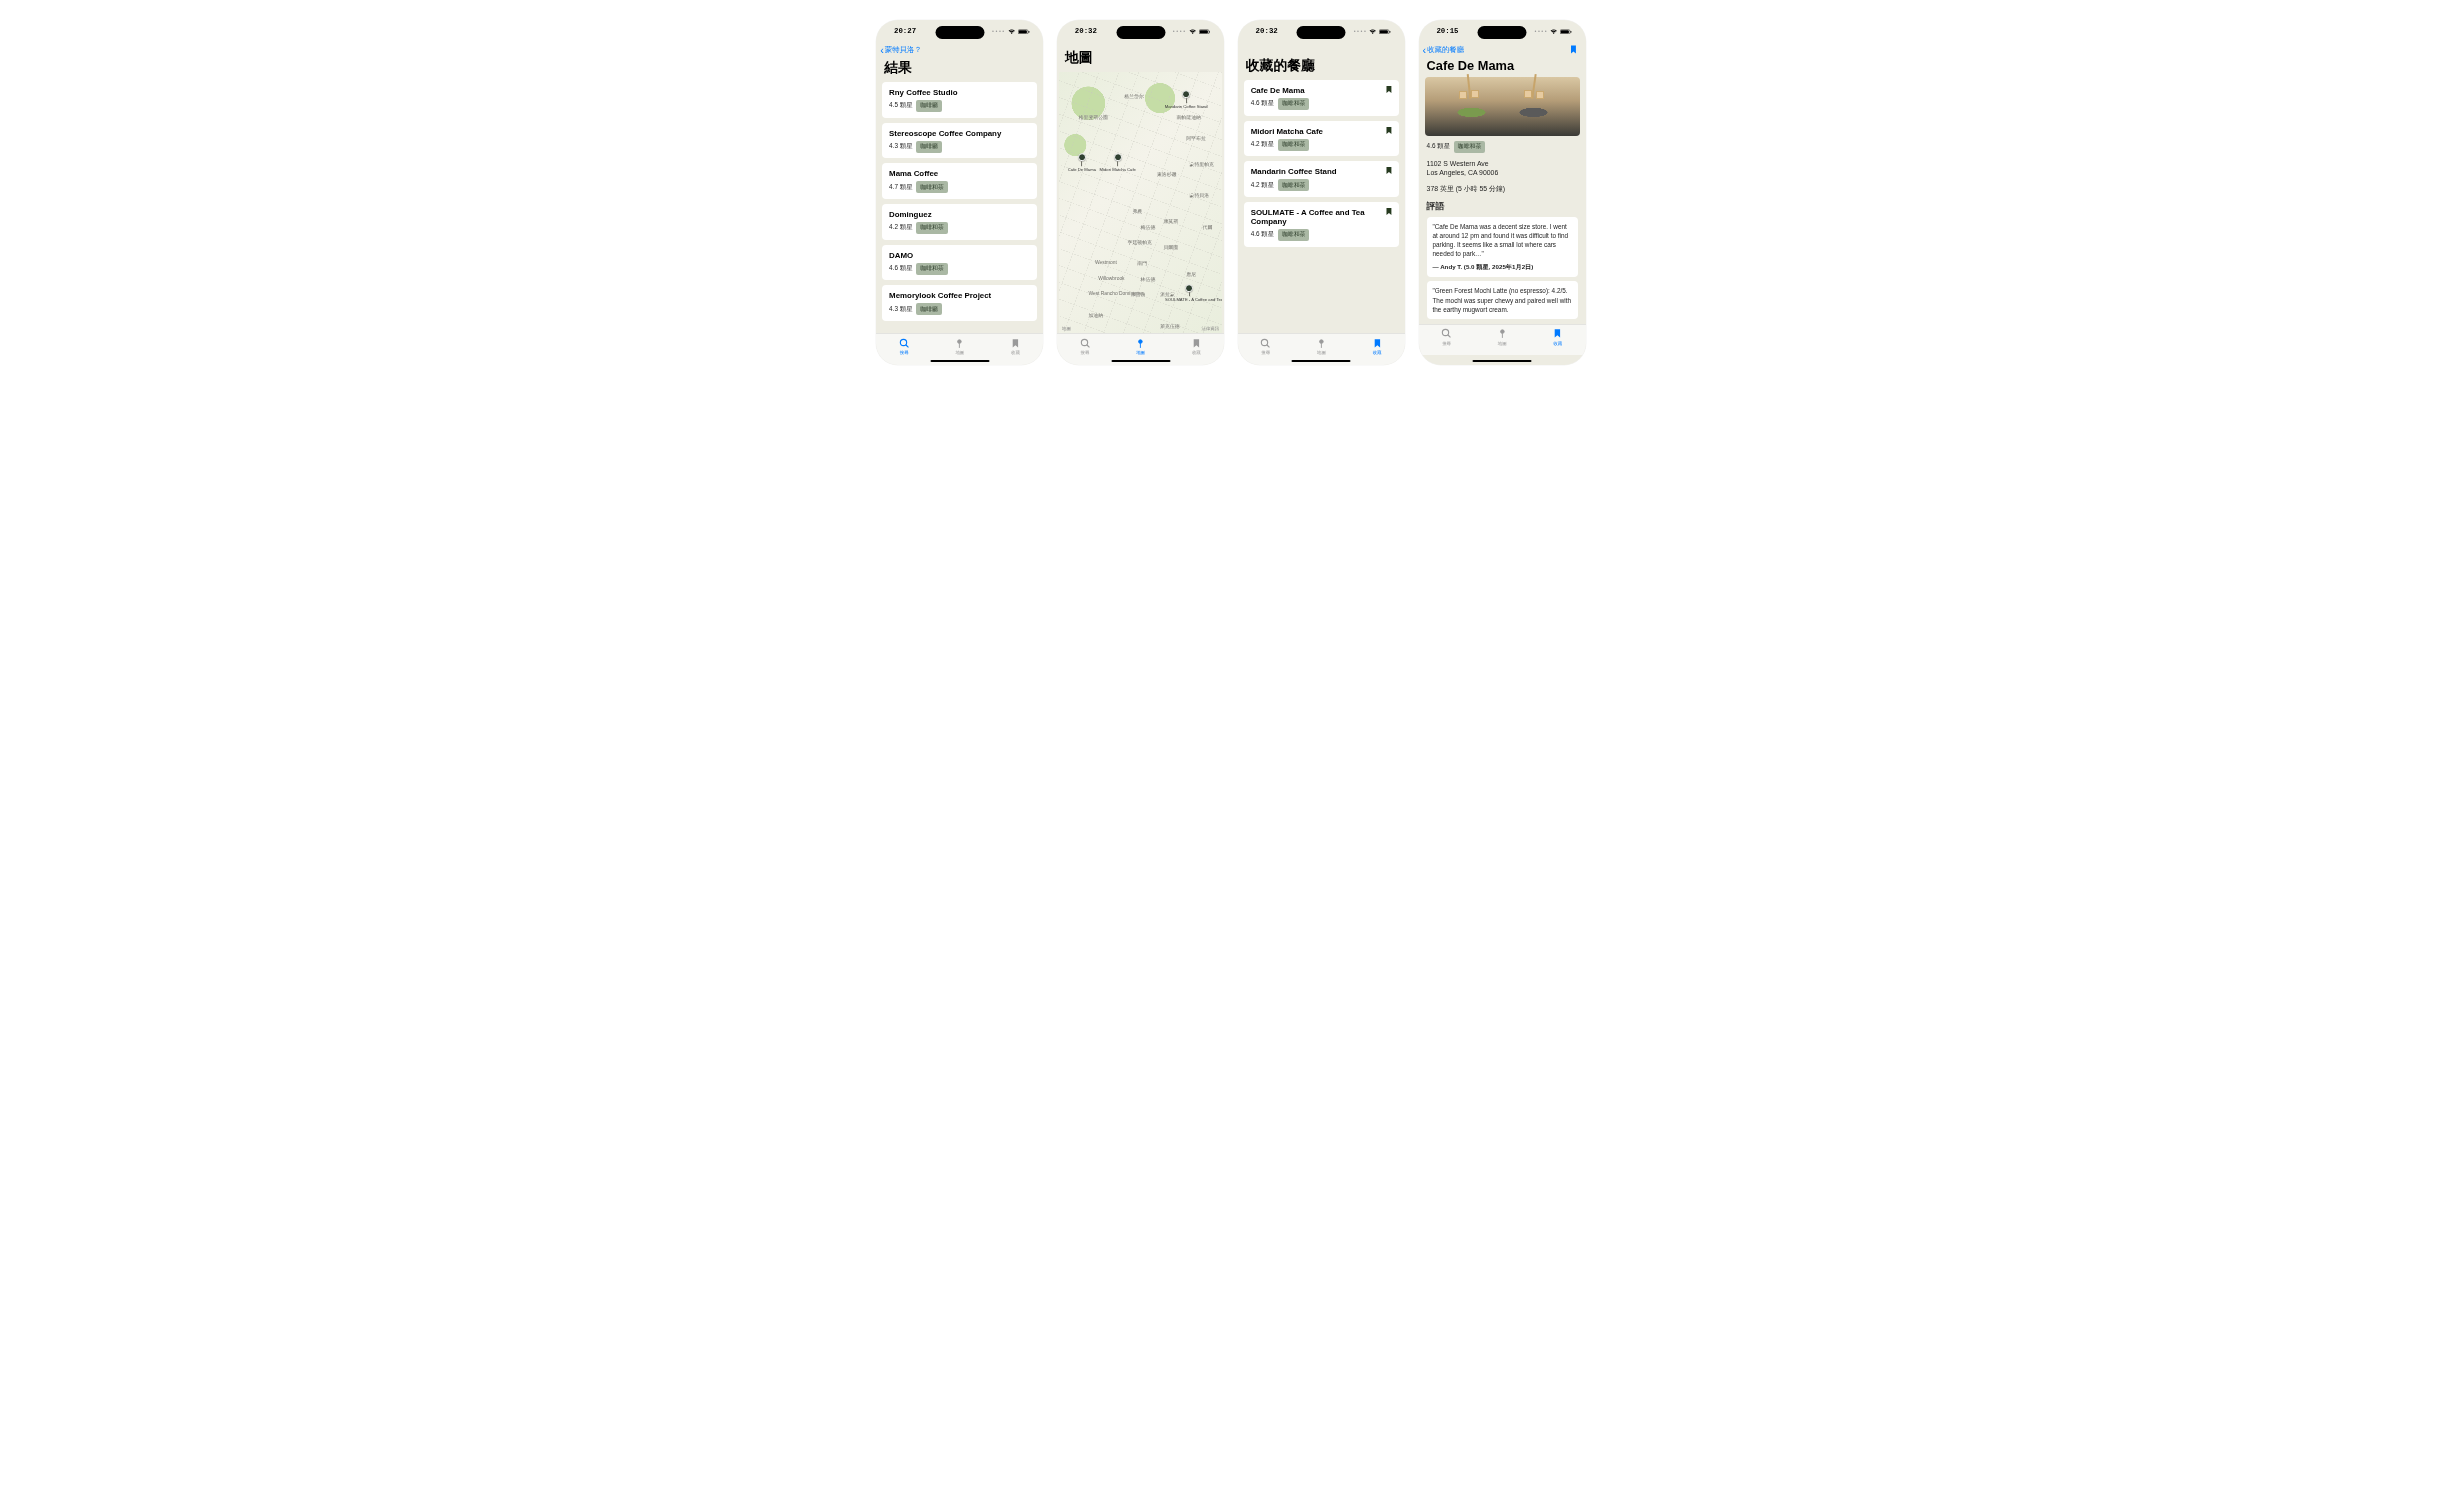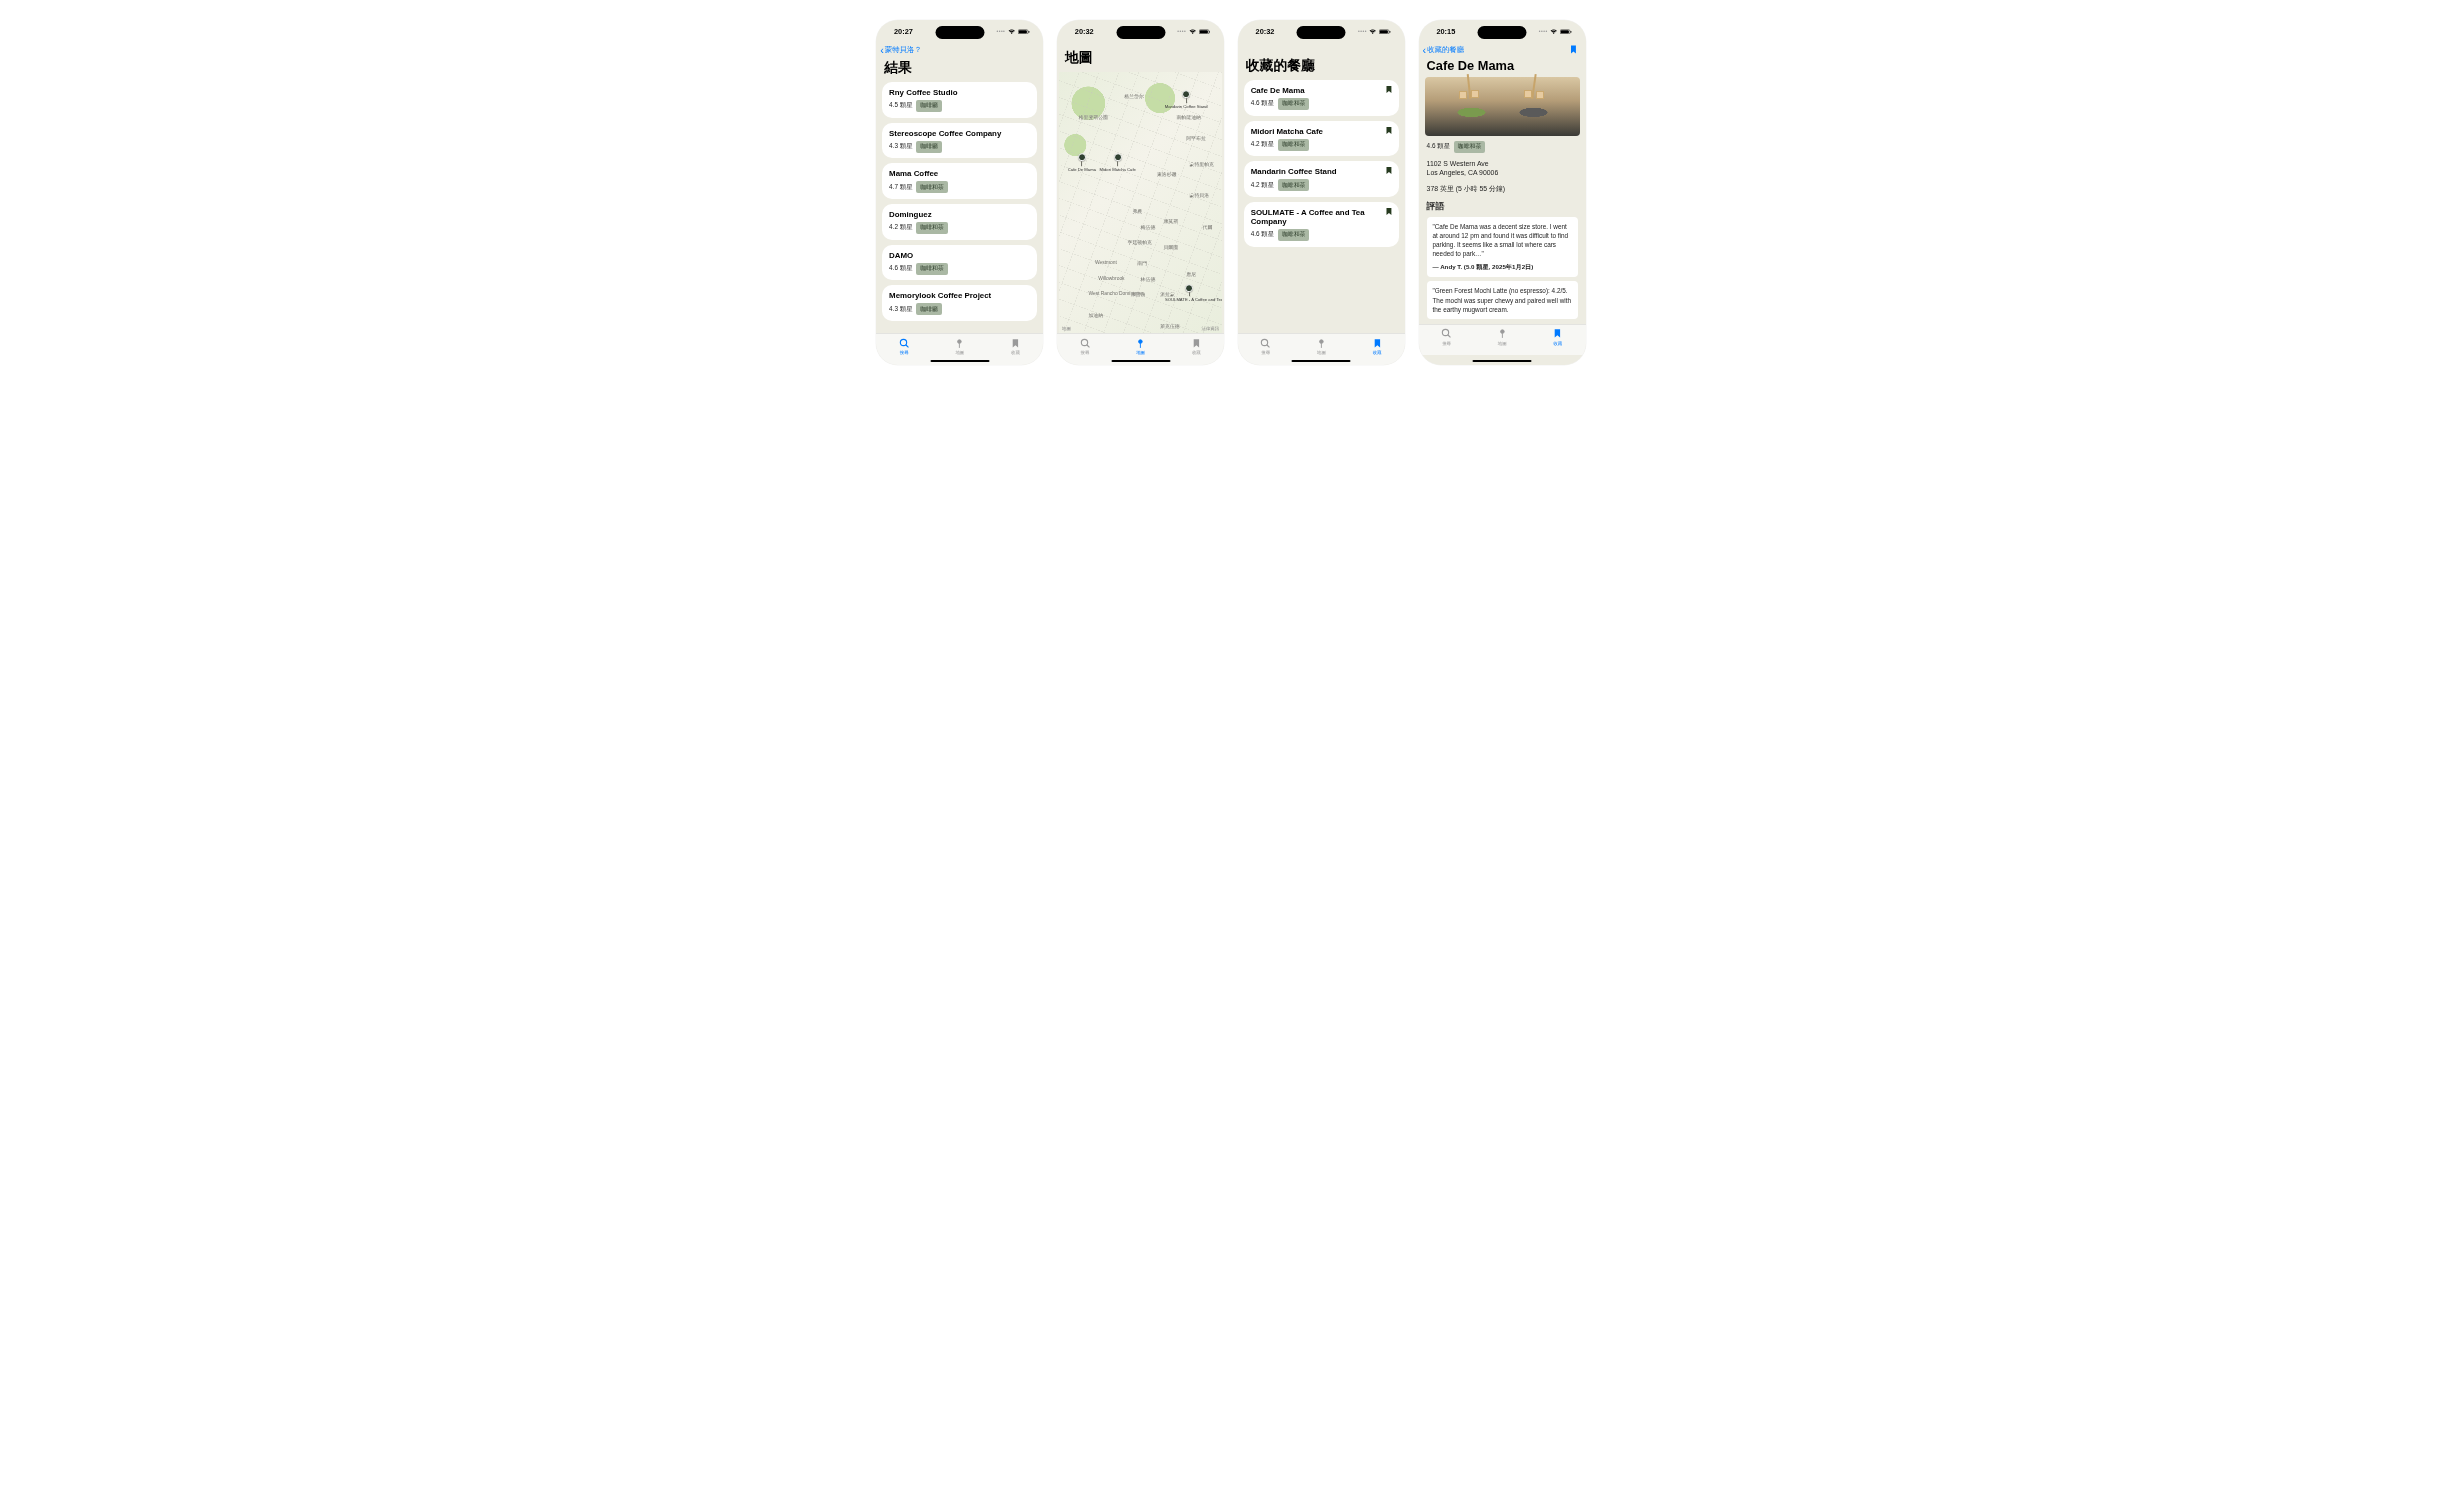--- a/index.html
+++ b/index.html
@@ -26,20 +26,21 @@
   .status-bar {
     height: 23.6px;
     display: flex;
     align-items: center;
     justify-content: space-between;
     padding: 0 13.8px 0 17.7px;
     font-size: 7.4px;
     font-weight: 600;
     color: #000;
     position: relative;
+    font-family: Liberation Mono, monospace;
   }
   .dynamic-island {
     position: absolute;
     top: 5.9px;
     left: 50%;
     transform: translateX(-50%);
     width: 49px;
     height: 13.8px;
     background: #000;
     border-radius: 7.9px;
@@ -68,21 +69,21 @@
     padding: 1px 7.9px 4.9px;
     color: #000;
   }
   .content {
     flex: 1;
     overflow: hidden;
     padding: 0 5.9px;
   }
   .card {
     background: #fff;
-    border-radius: 10px;
+    border-radius: 4px;
     padding: 5.9px 6.9px;
     margin-bottom: 4.9px;
     position: relative;
   }
   .card-title { font-size: 7.9px; font-weight: 700; color: #000; margin-bottom: 3px; }
   .card-meta { display: flex; align-items: center; gap: 3.9px; }
   .rating { font-size: 6.4px; color: #222; }
   .tag {
     background: #aab8a4;
     color: #1a2a18;

